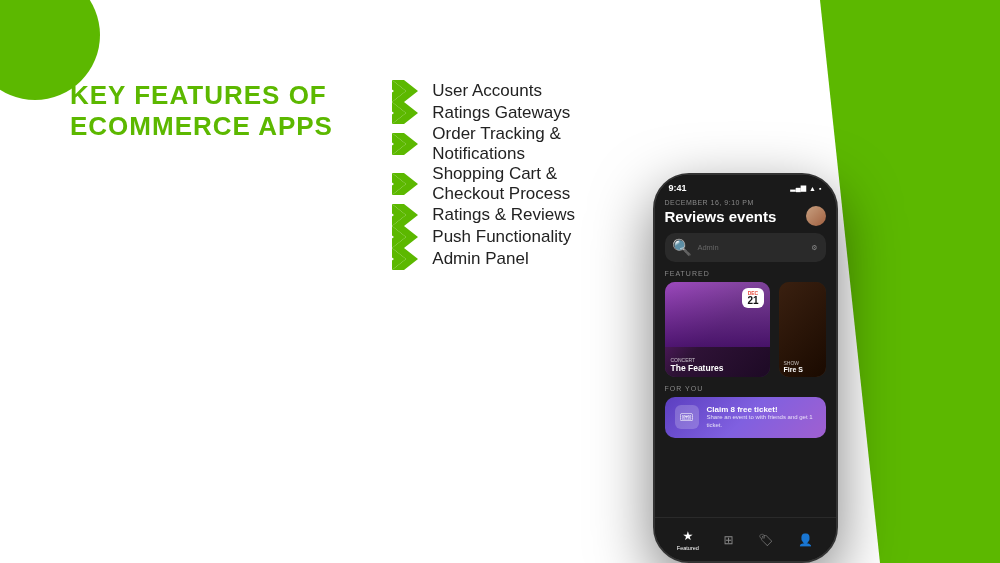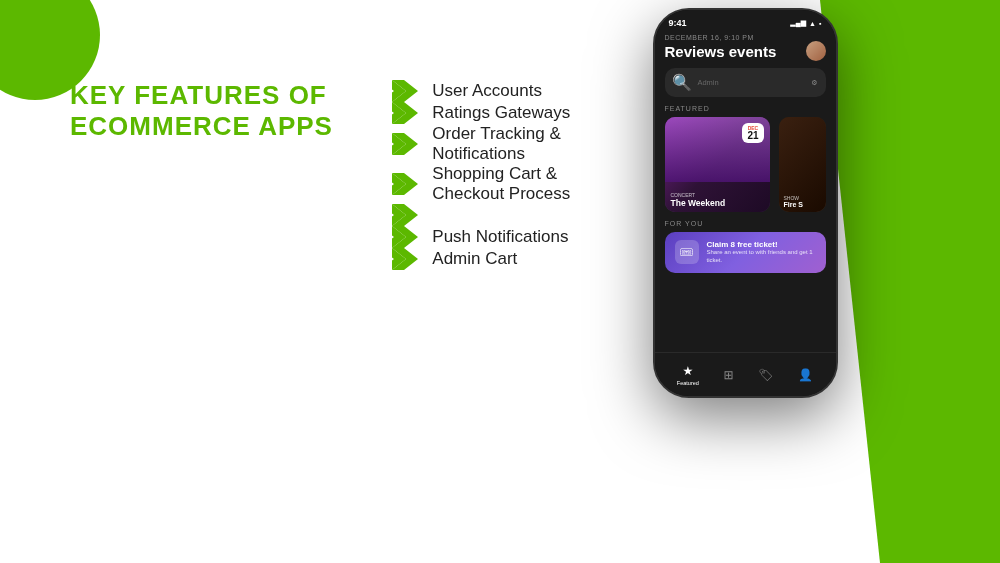--- a/index.html
+++ b/index.html
@@ -97,21 +97,21 @@
     .feature-text {
       font-size: 17px;
       color: #222222;
       font-weight: 400;
     }
 
     
     .right-panel {
       flex: 1;
       display: flex;
-      align-items: flex-start;
+      align-items: flex-end;
       justify-content: center;
       padding-right: 130px;
       padding-top: 8px;
     }
 
     
     .phone-mockup {
       width: 185px;
       height: 390px;
       background: #111111;
@@ -461,40 +461,41 @@
         <span class="feature-text">Shopping Cart &amp; Checkout Process</span>
       </li>
 
       <li class="feature-item">
         <span class="arrow-icon">
           <svg viewBox="0 0 26 22" fill="none" xmlns="http://www.w3.org/2000/svg">
             <polygon points="0,0 12,0 26,11 12,22 0,22 14,11" fill="#5cb800"></polygon>
             <polygon points="0,0 12,0 26,11 12,22 0,22 14,11" fill="#5cb800" transform="translate(-12,0)"></polygon>
           </svg>
         </span>
-      </li>
-
-      <li class="feature-item">
-        <span class="arrow-icon">
-          <svg viewBox="0 0 26 22" fill="none" xmlns="http://www.w3.org/2000/svg">
-            <polygon points="0,0 12,0 26,11 12,22 0,22 14,11" fill="#5cb800"></polygon>
-            <polygon points="0,0 12,0 26,11 12,22 0,22 14,11" fill="#5cb800" transform="translate(-12,0)"></polygon>
-          </svg>
-        </span>
-        <span class="feature-text">Push Notifications</span>
-      </li>
-
-      <li class="feature-item">
-        <span class="arrow-icon">
-          <svg viewBox="0 0 26 22" fill="none" xmlns="http://www.w3.org/2000/svg">
-            <polygon points="0,0 12,0 26,11 12,22 0,22 14,11" fill="#5cb800"></polygon>
-            <polygon points="0,0 12,0 26,11 12,22 0,22 14,11" fill="#5cb800" transform="translate(-12,0)"></polygon>
-          </svg>
-        </span>
-        <span class="feature-text">Admin Cart</span>
+        <span class="feature-text">Ratings &amp; Reviews</span>
+      </li>
+
+      <li class="feature-item">
+        <span class="arrow-icon">
+          <svg viewBox="0 0 26 22" fill="none" xmlns="http://www.w3.org/2000/svg">
+            <polygon points="0,0 12,0 26,11 12,22 0,22 14,11" fill="#5cb800"></polygon>
+            <polygon points="0,0 12,0 26,11 12,22 0,22 14,11" fill="#5cb800" transform="translate(-12,0)"></polygon>
+          </svg>
+        </span>
+        <span class="feature-text">Push Functionality</span>
+      </li>
+
+      <li class="feature-item">
+        <span class="arrow-icon">
+          <svg viewBox="0 0 26 22" fill="none" xmlns="http://www.w3.org/2000/svg">
+            <polygon points="0,0 12,0 26,11 12,22 0,22 14,11" fill="#5cb800"></polygon>
+            <polygon points="0,0 12,0 26,11 12,22 0,22 14,11" fill="#5cb800" transform="translate(-12,0)"></polygon>
+          </svg>
+        </span>
+        <span class="feature-text">Admin Panel</span>
       </li>
 
     </ul>
   </div>
 
   <div class="right-panel">
     <div class="phone-mockup">
       <div class="phone-screen">
 
         <div class="status-bar">
@@ -527,21 +528,21 @@
 
             <div class="featured-card-main">
               <div class="card-concert-bg"></div>
               <div class="card-hands"></div>
               <div class="card-date-badge">
                 <div class="card-date-month">DEC</div>
                 <div class="card-date-day">21</div>
               </div>
               <div class="card-bottom-info">
                 <div class="card-category">CONCERT</div>
-                <div class="card-event-name">The Weekend</div>
+                <div class="card-event-name">The Features</div>
               </div>
             </div>
 
             <div class="featured-card-small">
               <div class="card-small-bg"></div>
               <div class="card-small-text">
                 <div class="card-small-category">SHOW</div>
                 <div class="card-small-name">Fire S</div>
               </div>
             </div>

